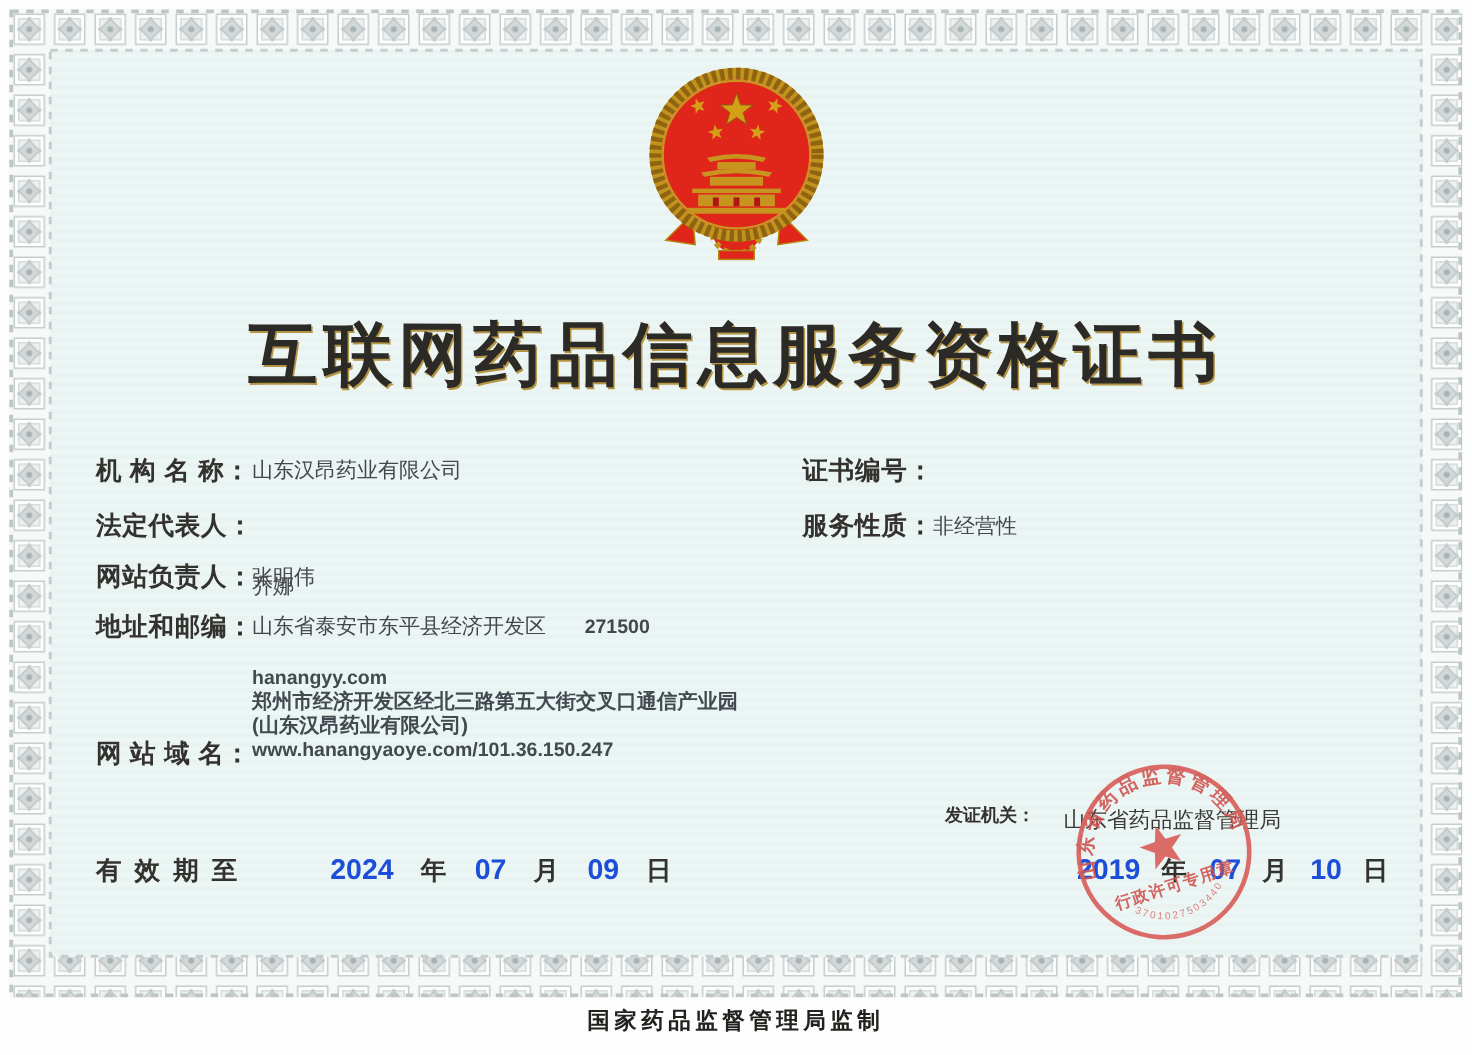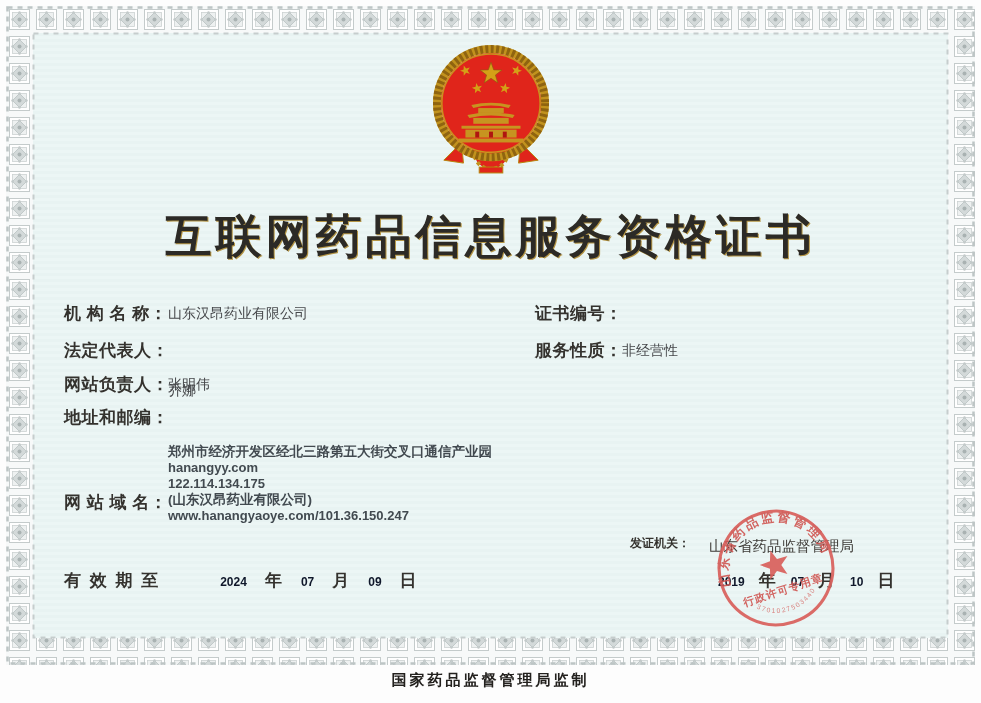--- a/index.html
+++ b/index.html
@@ -35,21 +35,21 @@
     font-size:14px;color:#45474a;white-space:nowrap;
   }
   .field-value.bold{font-weight:bold;font-size:13.5px;}
   .domain-block{position:absolute;left:168px;top:444px;line-height:16px;}
   .domain-line{font-size:13px;font-weight:bold;color:#424a50;}
   .domain-line.cn{font-size:13.5px;}
   .issuer-label{position:absolute;left:630px;top:535px;font-size:12px;font-weight:bold;color:#34322e;}
   .issuer-value{position:absolute;left:709px;top:537px;font-size:14.5px;color:#3c3a36;}
   .date-row{position:absolute;display:flex;align-items:baseline;}
   .date-row .cn{font-size:17px;font-weight:bold;color:#34322e;letter-spacing:1px;}
-  .date-row .num{font-size:12px;font-weight:bold;color:#0f172a;}
+  .date-row .num{font-size:19px;font-weight:bold;color:#1d4ed8;}
   .expiry-row{left:64px;top:569px;text-align:center;}
   .expiry-row .lbl{font-size:17px;font-weight:bold;color:#34322e;margin-right:44px;letter-spacing:2px;}
   .expiry-row .num{margin:0 16px;}
   .expiry-row .cn{margin:0 2px;}
   .issue-row{left:706px;top:569px;}
   .issue-row .num{margin:0 12px;}
   .issue-row .cn{margin:0 2px;}
   .seal{position:absolute;left:714px;top:506px;opacity:0.92;}
   .footer{
     position:absolute;left:0;top:671px;width:981px;text-align:center;
@@ -127,26 +127,30 @@
     <div class="field-label" style="left:64px;top:302px;">机 构 名 称：</div>
     <div class="field-value" style="left:168px;top:305px;">山东汉昂药业有限公司</div>
 
     <div class="field-label" style="left:64px;top:339px;">法定代表人：</div>
     <div class="field-value" style="left:168px;top:342px;margin-top:40px;">乔娜</div>
 
     <div class="field-label" style="left:64px;top:373px;">网站负责人：</div>
     <div class="field-value" style="left:168px;top:376px;">张明伟</div>
 
     <div class="field-label" style="left:64px;top:406px;">地址和邮编：</div>
+    <div class="field-value" style="left:168px;top:409px;">
+      <span>山东省泰安市东平县经济开发区</span>
+      <span style="display:inline-block;width:18px;"></span>
+      <span style="font-weight:bold;font-size:13px;">271500</span>
+    </div>
 
     <div class="field-label" style="left:64px;top:443px;margin-top:48px;">网 站 域 名：</div>
     <div class="domain-block">
+      <div class="domain-line">hanangyy.com</div>
       <div class="domain-line cn">郑州市经济开发区经北三路第五大街交叉口通信产业园</div>
-      <div class="domain-line">hanangyy.com</div>
-      <div class="domain-line">122.114.134.175</div>
       <div class="domain-line cn">(山东汉昂药业有限公司)</div>
       <div class="domain-line">www.hanangyaoye.com/101.36.150.247</div>
     </div>
 
     <div class="field-label" style="left:535px;top:302px;">证书编号：</div>
 
     <div class="field-label" style="left:535px;top:339px;">服务性质：</div>
     <div class="field-value" style="left:622px;top:342px;">非经营性</div>
 
     <div class="issuer-label">发证机关：</div>

